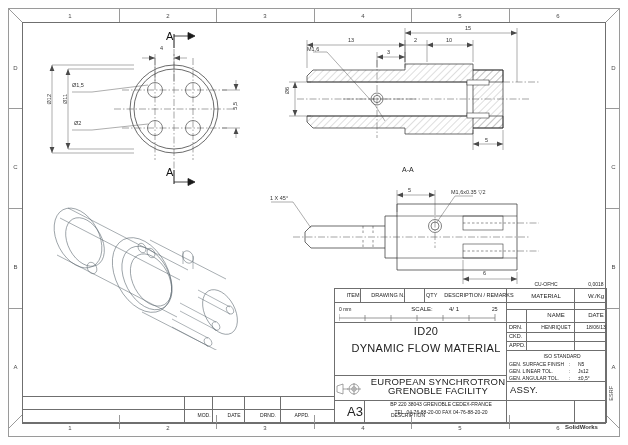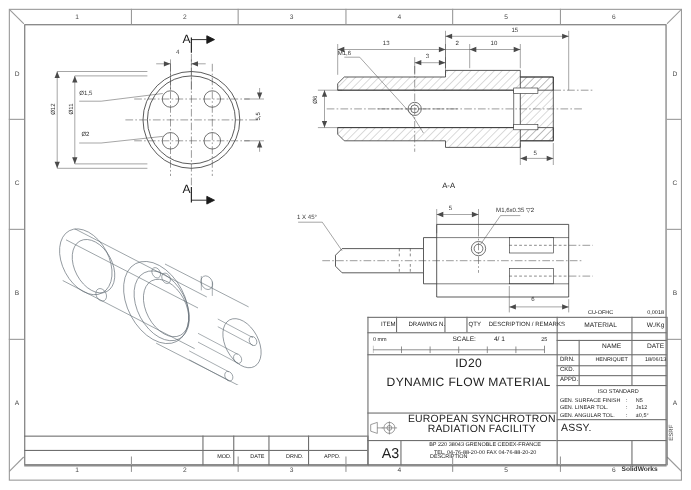--- a/index.html
+++ b/index.html
@@ -511,21 +511,21 @@
     <div class="cell c-left fs5" style="left:233px;top:80px;width:6px;height:7px;">:</div>
     <div class="cell c-left fs5" style="left:242px;top:80px;width:30px;height:7px;">Js12</div>
     <div class="cell c-left fs5" style="left:173px;top:87px;width:60px;height:7px;">GEN. ANGULAR TOL.</div>
     <div class="cell c-left fs5" style="left:233px;top:87px;width:6px;height:7px;">:</div>
     <div class="cell c-left fs5" style="left:242px;top:87px;width:30px;height:7px;">±0,5°</div>
 
     <div class="cell c-center fs11" style="left:0;top:36px;width:172px;height:16px;">ID20</div>
     <div class="cell c-center fs11" style="left:0;top:53px;width:172px;height:16px;">DYNAMIC FLOW MATERIAL</div>
 
     <div class="cell c-center fs9" style="left:24px;top:88px;width:148px;height:11px;">EUROPEAN SYNCHROTRON</div>
-    <div class="cell c-center fs9" style="left:24px;top:97px;width:148px;height:11px;">RADIATION FACILITY</div>
+    <div class="cell c-center fs9" style="left:24px;top:97px;width:148px;height:11px;">GRENOBLE FACILITY</div>
     <div class="cell c-center fs5" style="left:30px;top:113px;width:142px;height:8px;">BP 220 38043 GRENOBLE CEDEX-FRANCE</div>
     <div class="cell c-center fs5" style="left:30px;top:121px;width:142px;height:8px;">TEL. 04-76-88-20-00     FAX 04-76-88-20-20</div>
 
     <div class="cell c-center fs13" style="left:0;top:114px;width:30px;height:20px;">A3</div>
 
     <svg width="26" height="13" style="position:absolute;left:2px;top:95px;">
       <g stroke="#6a6a6a" stroke-width="0.6" fill="none">
         <path d="M1,3 L7,1 L7,11 L1,9 Z"></path>
         <line x1="7" y1="6" x2="12" y2="6"></line>
         <circle cx="18" cy="6" r="5"></circle>

